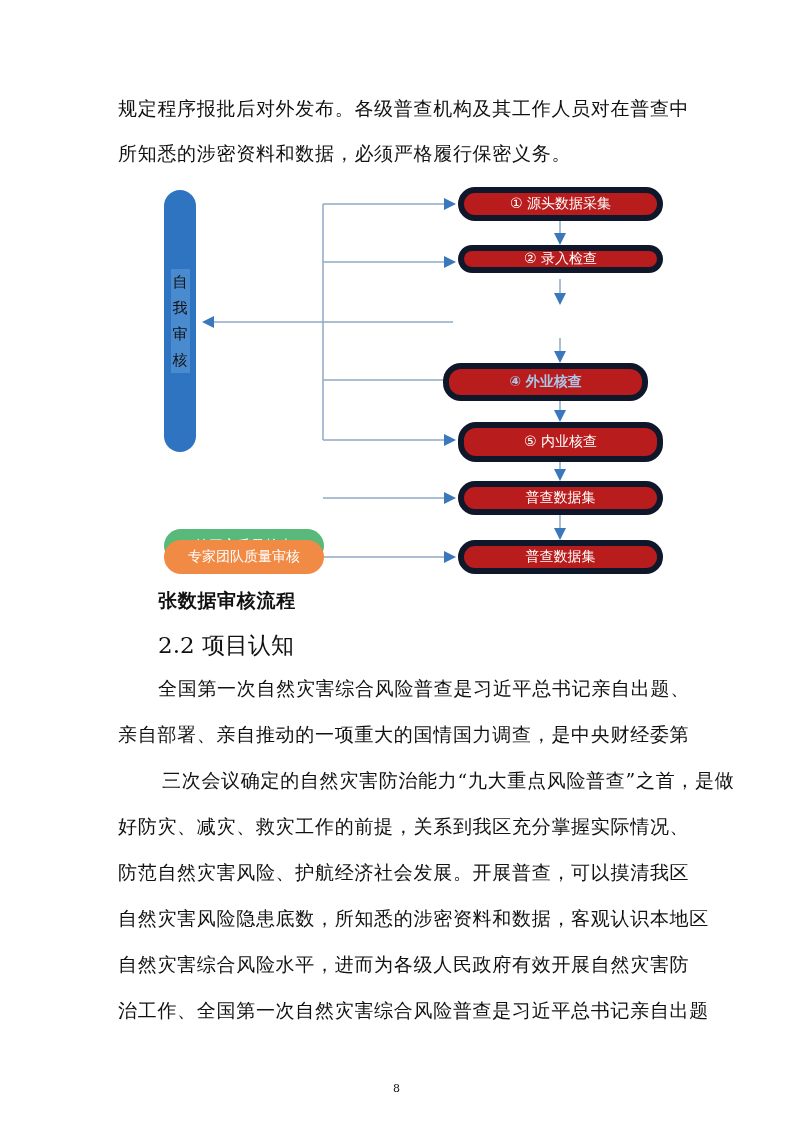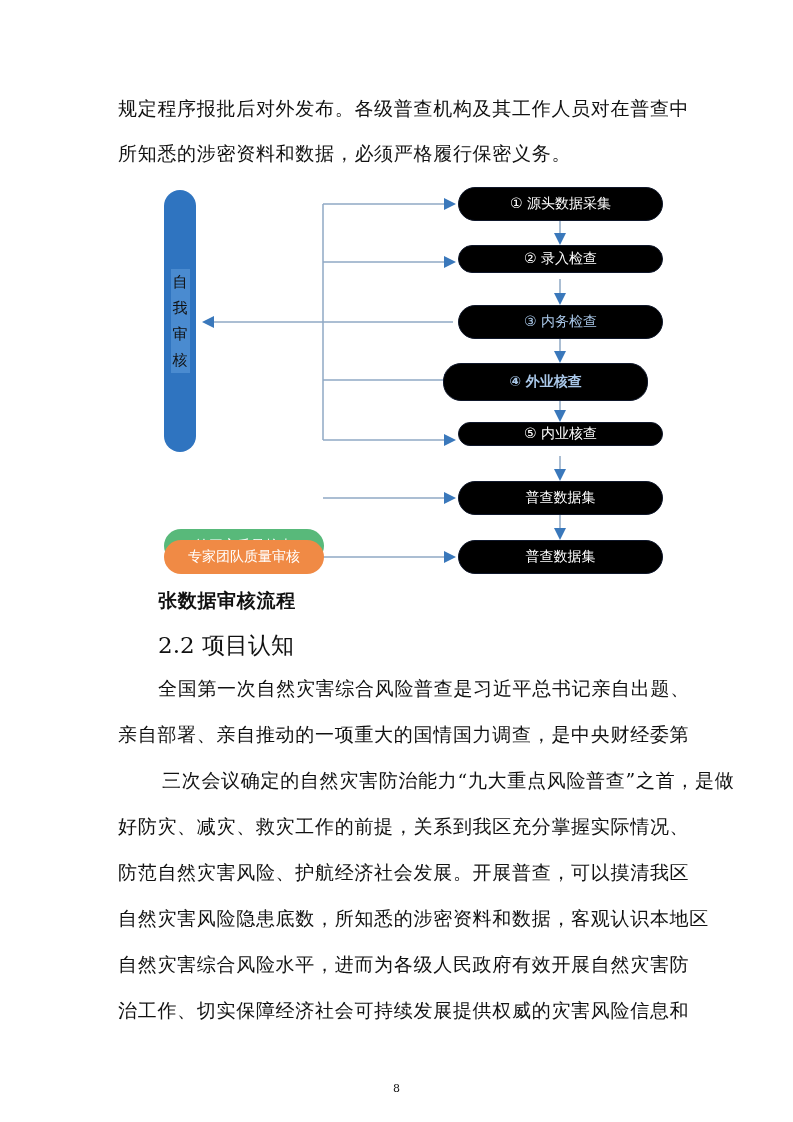--- a/index.html
+++ b/index.html
@@ -2,21 +2,21 @@
 <html><head>
 <meta charset="utf-8">
 <style>
   html, body { margin: 0; padding: 0; background: #ffffff; }
   body { width: 793px; height: 1122px; position: relative; overflow: hidden;
          font-family: "DejaVu Serif", "Liberation Serif", serif; color: #111; }
   .line { position: absolute; left: 118px; font-size: 19px; white-space: nowrap; letter-spacing: 0.7px; }
   .diagram { position: absolute; left: 155px; top: 182px; width: 520px; height: 400px; }
   .pill { position: absolute; border-radius: 18px; color: #fff; font-family: "DejaVu Sans", "Liberation Sans", sans-serif;
           font-size: 14px; display: flex; align-items: center; justify-content: center; box-sizing: border-box; }
-  .blue { background: #000000; border: 1px solid #0f172a; }
+  .blue { background: #b91c1c; border: 6px solid #0f172a; }
   .green { background: #58b97a; }
   .orange { background: #f08a45; }
   .faded { color: #a9c7e8; }
   .vbar { position: absolute; left: 9px; top: 8px; width: 32px; height: 262px; border-radius: 16px; background: #2f74c0;
           display: flex; flex-direction: column; align-items: center; justify-content: center; }
   .vbar span { display: block; font-size: 15px; line-height: 26px; color: #111; background: #4a8bd0; padding: 0 2px;
                font-family: "DejaVu Serif", "Liberation Serif", serif; }
   .caption { position: absolute; left: 158px; top: 588px; font-size: 19px; letter-spacing: 0.7px; font-weight: bold; }
   .heading { position: absolute; left: 158px; top: 630px; font-size: 23px; }
   .pagenum { position: absolute; left: 0; width: 793px; top: 1082px; text-align: center; font-size: 11px; }
@@ -55,36 +55,35 @@
 
   <div class="vbar">
     <span>自</span>
     <span>我</span>
     <span>审</span>
     <span>核</span>
   </div>
 
   <div class="pill blue" style="left:303px;top:5px;width:205px;height:34px;">① 源头数据采集</div>
   <div class="pill blue" style="left:303px;top:63px;width:205px;height:28px;">② 录入检查</div>
-  <div class="pill blue faded" style="left:303px;top:123px;width:205px;height:34px;">③ 内务检查</div>
   <div class="pill blue faded" style="left:288px;top:181px;width:205px;height:38px;font-weight:bold;">④ 外业核查</div>
-  <div class="pill blue" style="left:303px;top:240px;width:205px;height:24px;">⑤ 内业核查</div>
+  <div class="pill blue" style="left:303px;top:240px;width:205px;height:40px;">⑤ 内业核查</div>
 
   <div class="pill green" style="left:9px;top:299px;width:160px;height:34px;margin-top:48px;">第三方质量核查</div>
   <div class="pill blue" style="left:303px;top:299px;width:205px;height:34px;">普查数据集</div>
 
   <div class="pill orange" style="left:9px;top:358px;width:160px;height:34px;">专家团队质量审核</div>
   <div class="pill blue" style="left:303px;top:358px;width:205px;height:34px;">普查数据集</div>
 </div>
 
 <div class="caption">张数据审核流程</div>
 <div class="heading">2.2 项目认知</div>
 
 <div class="line" style="left:158px;top:676px;">全国第一次自然灾害综合风险普查是习近平总书记亲自出题、</div>
 <div class="line" style="top:722px;">亲自部署、亲自推动的一项重大的国情国力调查，是中央财经委第</div>
 <div class="line" style="top:768px;margin-left:44px;">三次会议确定的自然灾害防治能力“九大重点风险普查”之首，是做</div>
 <div class="line" style="top:814px;">好防灾、减灾、救灾工作的前提，关系到我区充分掌握实际情况、</div>
 <div class="line" style="top:860px;">防范自然灾害风险、护航经济社会发展。开展普查，可以摸清我区</div>
 <div class="line" style="top:906px;">自然灾害风险隐患底数，所知悉的涉密资料和数据，客观认识本地区</div>
 <div class="line" style="top:952px;">自然灾害综合风险水平，进而为各级人民政府有效开展自然灾害防</div>
-<div class="line" style="top:998px;">治工作、切实保障经济社会可持续发展提供权威的灾害风险信息和</div>
+<div class="line" style="top:998px;">治工作、全国第一次自然灾害综合风险普查是习近平总书记亲自出题</div>
 
 <div class="pagenum">8</div>
 
 </body></html>

